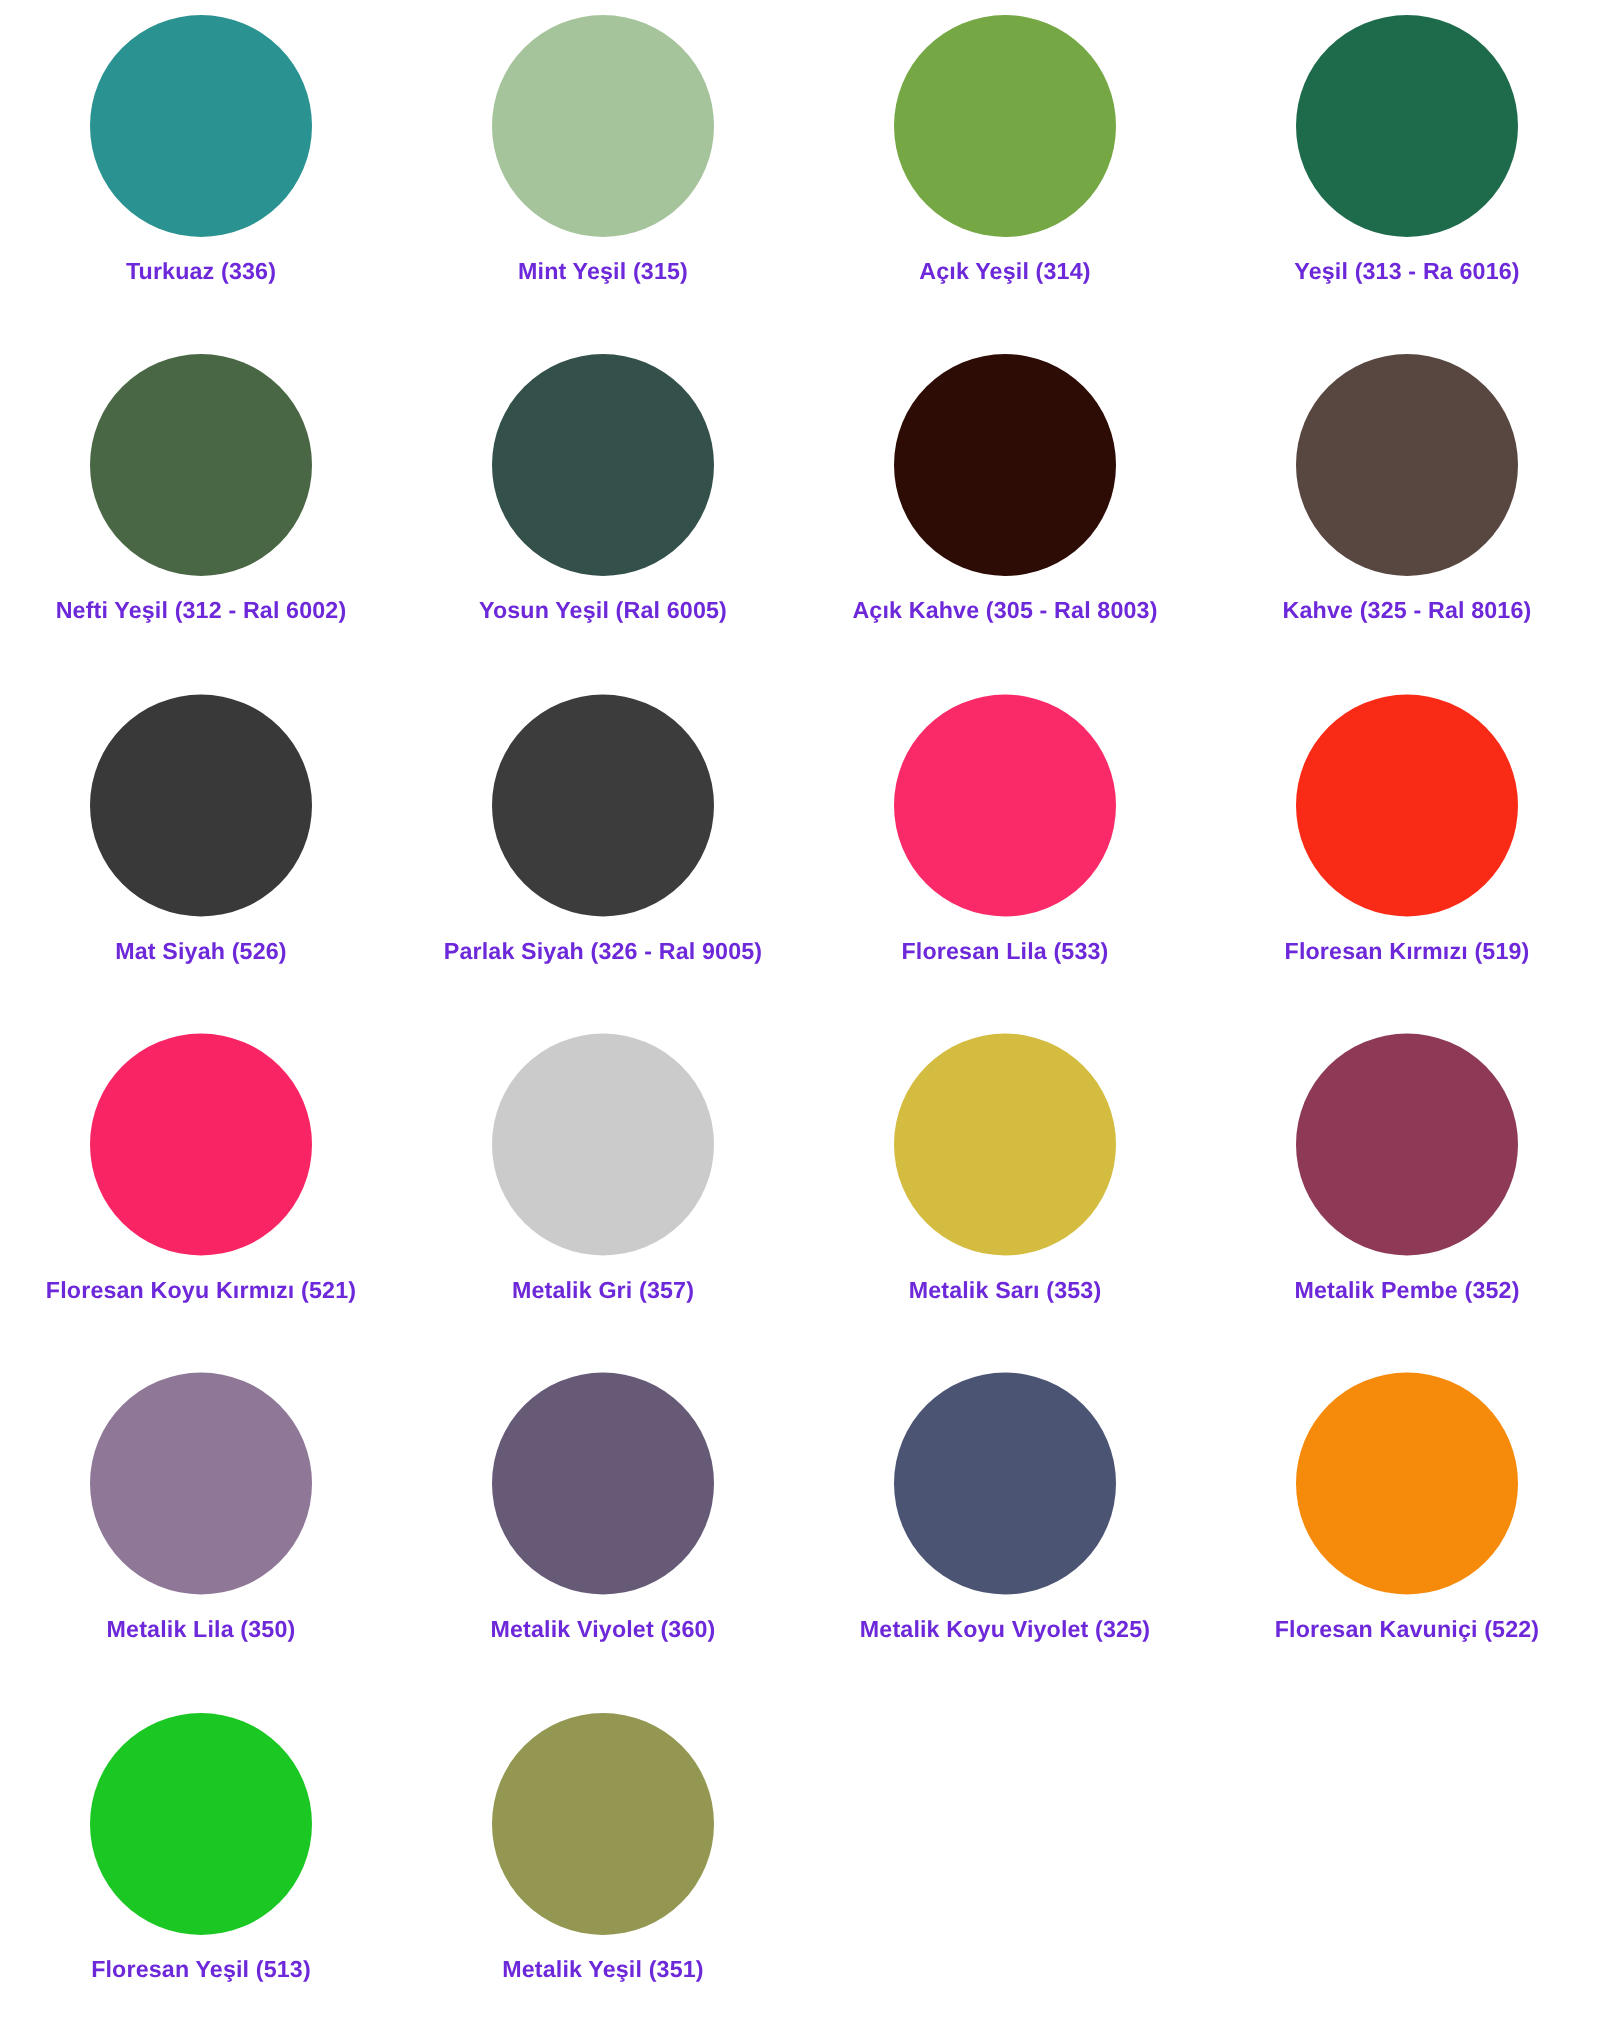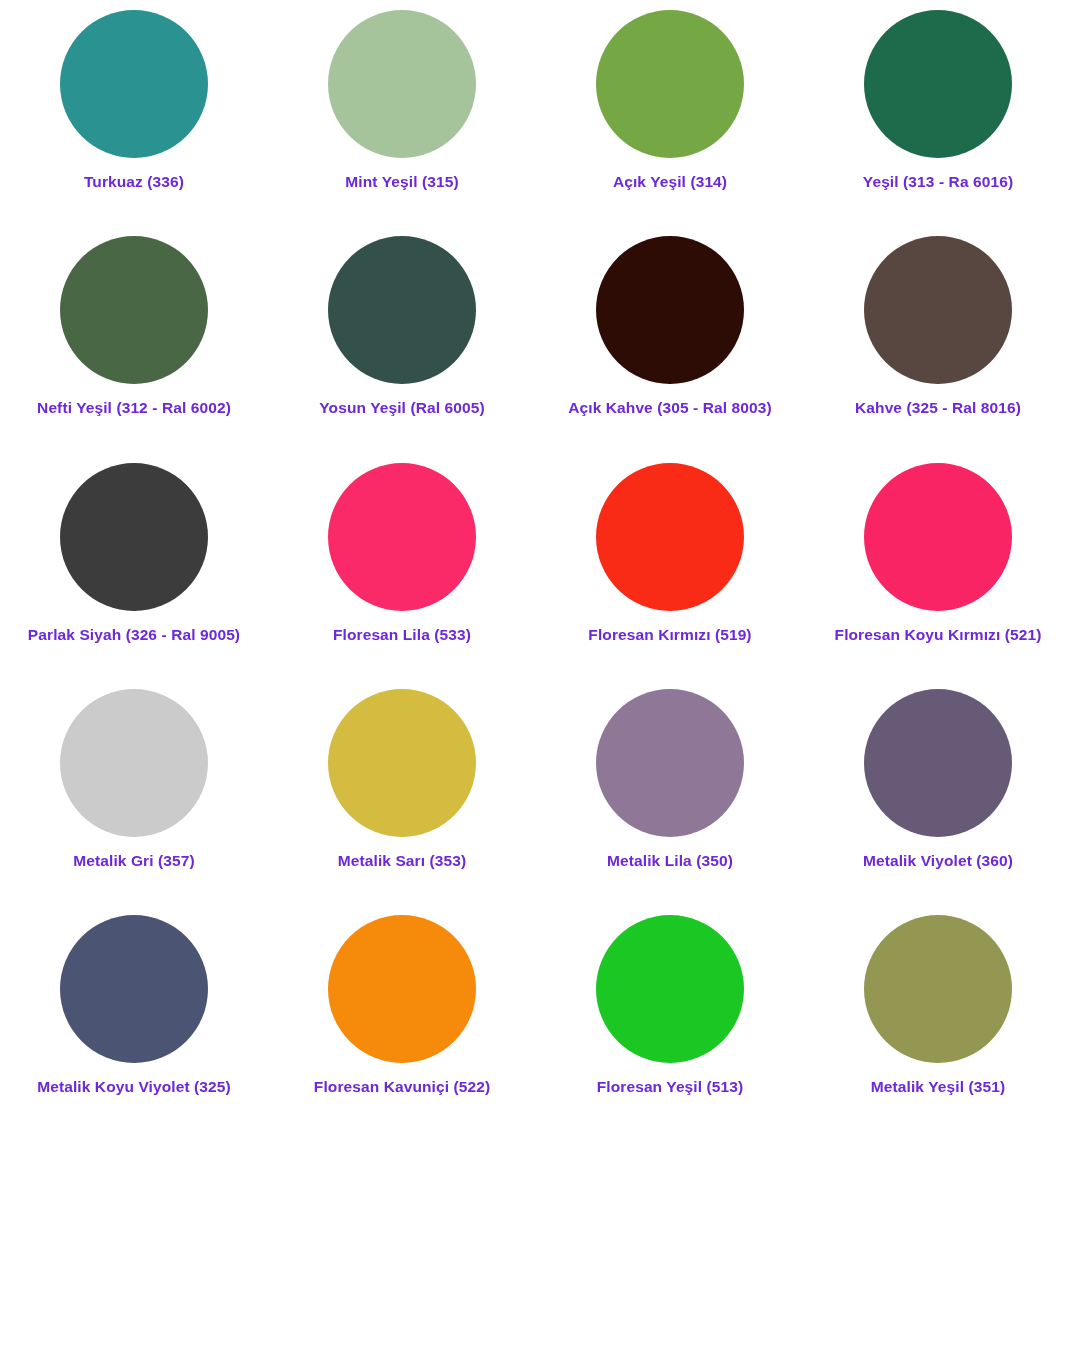--- a/index.html
+++ b/index.html
@@ -79,20 +79,24 @@
     </div>
     <div class="swatch-cell">
       <div class="swatch-dot" style="background: rgb(46, 12, 6);"></div>
       <div class="swatch-label">Açık Kahve (305 - Ral 8003)</div>
     </div>
     <div class="swatch-cell">
       <div class="swatch-dot" style="background: rgb(88, 70, 64);"></div>
       <div class="swatch-label">Kahve (325 - Ral 8016)</div>
     </div>
     <div class="swatch-cell">
+      <div class="swatch-dot" style="background: rgb(57, 57, 57);"></div>
+      <div class="swatch-label">Mat Siyah (526)</div>
+    </div>
+    <div class="swatch-cell">
       <div class="swatch-dot" style="background: rgb(60, 60, 60);"></div>
       <div class="swatch-label">Parlak Siyah (326 - Ral 9005)</div>
     </div>
     <div class="swatch-cell">
       <div class="swatch-dot" style="background: rgb(250, 42, 104);"></div>
       <div class="swatch-label">Floresan Lila (533)</div>
     </div>
     <div class="swatch-cell">
       <div class="swatch-dot" style="background: rgb(250, 43, 22);"></div>
       <div class="swatch-label">Floresan Kırmızı (519)</div>
@@ -101,20 +105,24 @@
       <div class="swatch-dot" style="background: rgb(249, 36, 99);"></div>
       <div class="swatch-label">Floresan Koyu Kırmızı (521)</div>
     </div>
     <div class="swatch-cell">
       <div class="swatch-dot" style="background: rgb(203, 203, 203);"></div>
       <div class="swatch-label">Metalik Gri (357)</div>
     </div>
     <div class="swatch-cell">
       <div class="swatch-dot" style="background: rgb(212, 188, 65);"></div>
       <div class="swatch-label">Metalik Sarı (353)</div>
+    </div>
+    <div class="swatch-cell">
+      <div class="swatch-dot" style="background: rgb(142, 58, 87);"></div>
+      <div class="swatch-label">Metalik Pembe (352)</div>
     </div>
     <div class="swatch-cell">
       <div class="swatch-dot" style="background: rgb(143, 119, 152);"></div>
       <div class="swatch-label">Metalik Lila (350)</div>
     </div>
     <div class="swatch-cell">
       <div class="swatch-dot" style="background: rgb(102, 90, 119);"></div>
       <div class="swatch-label">Metalik Viyolet (360)</div>
     </div>
     <div class="swatch-cell">

